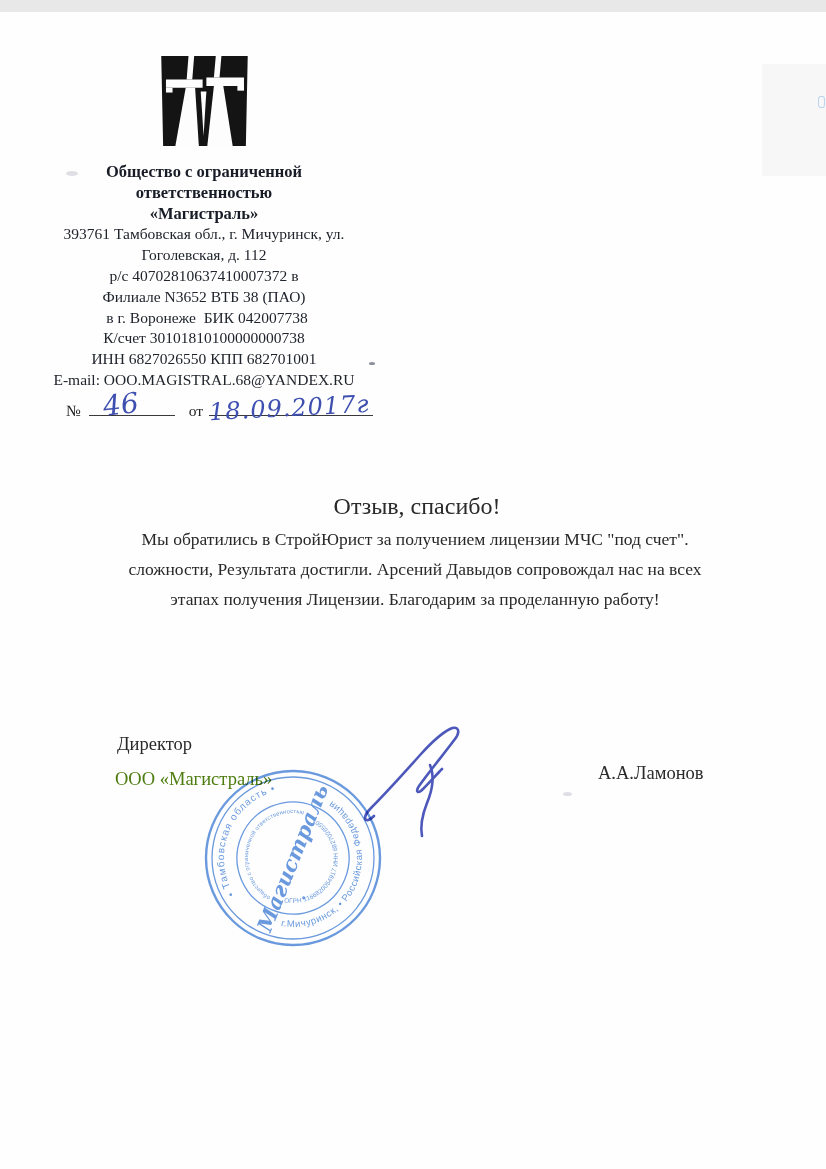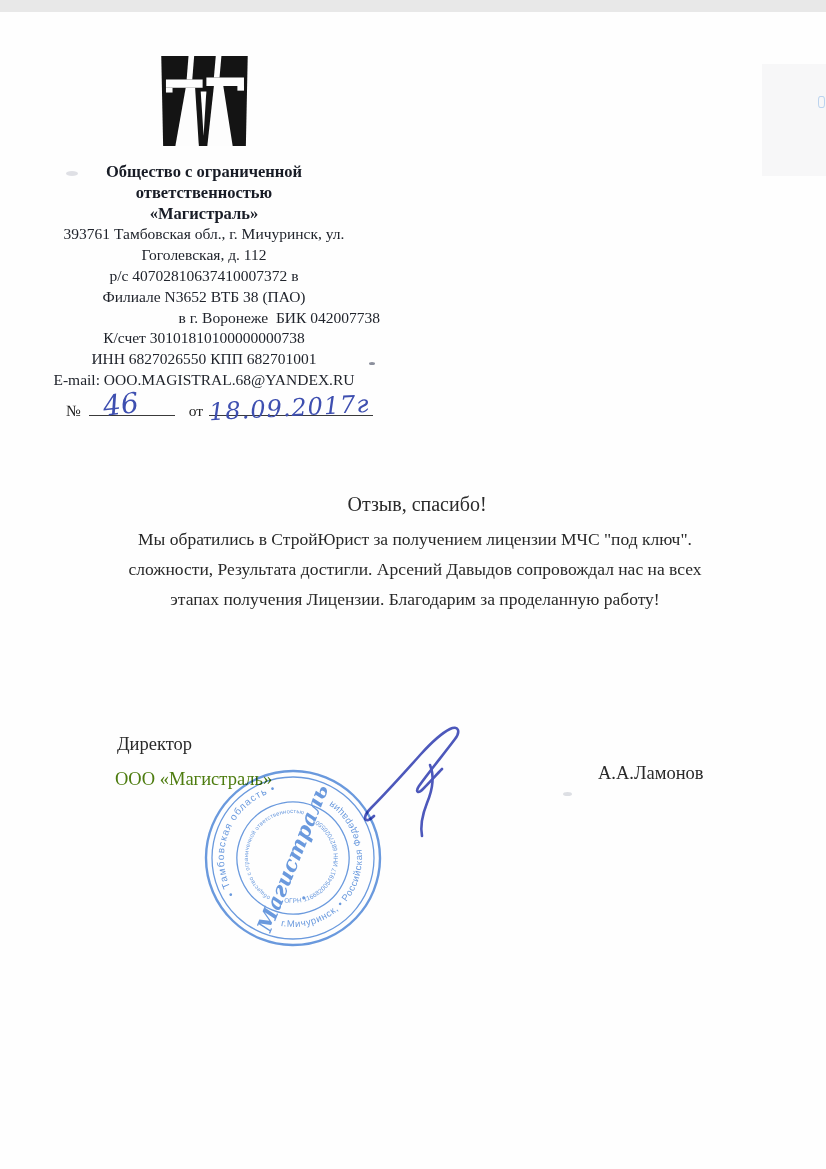--- a/index.html
+++ b/index.html
@@ -15,37 +15,37 @@
     background:#f7f7f8; }
   .speck { position:absolute; border-radius:50%; }
 
   
   .logo { position:absolute; left:157px; top:42px; width:95px; height:94px; }
 
   
   .letterhead { position:absolute; left:28px; top:150px; width:352px;
     text-align:center; font-size:15.5px; line-height:20.8px; color:#20242c; }
   .letterhead .bold { font-weight:bold; font-size:16.5px; color:#181c26; }
-  .letterhead .left { text-align:right; padding-left:6px; }
+  .letterhead .left { text-align:center; padding-left:6px; }
 
   
   .ref-line { position:absolute; left:66px; top:390px; width:330px;
     font-size:15.5px; color:#222; white-space:nowrap; }
   .blank { display:inline-block; border-bottom:1.6px solid #3a3a3a; position:relative; vertical-align:baseline; }
   .blank1 { width:86px; margin-left:8px; }
   .blank2 { width:164px; margin-left:6px; }
   .ot { margin-left:14px; }
   .hand { font-family:"DejaVu Serif","Liberation Serif",serif; font-style:italic;
     color:#3e4fb0; position:absolute; white-space:nowrap; }
   .hand-no { font-size:28px; left:14px; bottom:-6px; transform:rotate(-7deg); }
   .hand-date { font-size:24px; left:0px; bottom:-7px; letter-spacing:1px; transform:rotate(-3deg); }
 
   
   .review-title { position:absolute; left:90px; top:481px; width:654px;
-    text-align:center; font-size:20px; color:#2a2a2a; }
+    text-align:center; font-size:24px; color:#2a2a2a; }
   .review-body { position:absolute; left:86px; top:512px; width:658px;
     text-align:center; font-size:17.5px; line-height:30px; color:#282828; }
 
   
   .director { position:absolute; left:117px; top:722px; font-size:18.5px; color:#2a2a2a; }
   .company-line { position:absolute; left:115px; top:757px; font-size:18.5px; color:#4d7c0f; }
   .signer { position:absolute; left:598px; top:751px; font-size:18.5px; color:#2a2a2a; }
 
   .sig { position:absolute; left:360px; top:712px; width:130px; height:115px; }
   .stamp { position:absolute; left:200px; top:753px; width:186px; height:186px;
@@ -91,21 +91,21 @@
     <div>ИНН 6827026550 КПП 682701001</div>
     <div>E-mail: OOO.MAGISTRAL.68@YANDEX.RU</div>
   </div>
 
   <div class="ref-line">
     <span>№</span><span class="blank blank1"><span class="hand hand-no">46</span></span><span class="ot">от</span><span class="blank blank2"><span class="hand hand-date">18.09.2017г</span></span>
   </div>
 
   <div class="review-title">Отзыв, спасибо!</div>
   <div class="review-body">
-    <div>Мы обратились в СтройЮрист за получением лицензии МЧС "под ключ".</div>
+    <div>Мы обратились в СтройЮрист за получением лицензии МЧС "под счет".</div>
     <div>сложности, Результата достигли. Арсений Давыдов сопровождал нас на всех</div>
     <div>этапах получения Лицензии. Благодарим за проделанную работу!</div>
   </div>
 
   <div class="director">Директор</div>
   <div class="company-line">ООО «Магистраль»</div>
   <div class="signer">А.А.Ламонов</div>
 
   <svg class="sig" viewBox="0 0 130 115" aria-hidden="true">
     <g fill="none" stroke="#4450b8" stroke-width="2.6" stroke-linecap="round" opacity="0.95">

